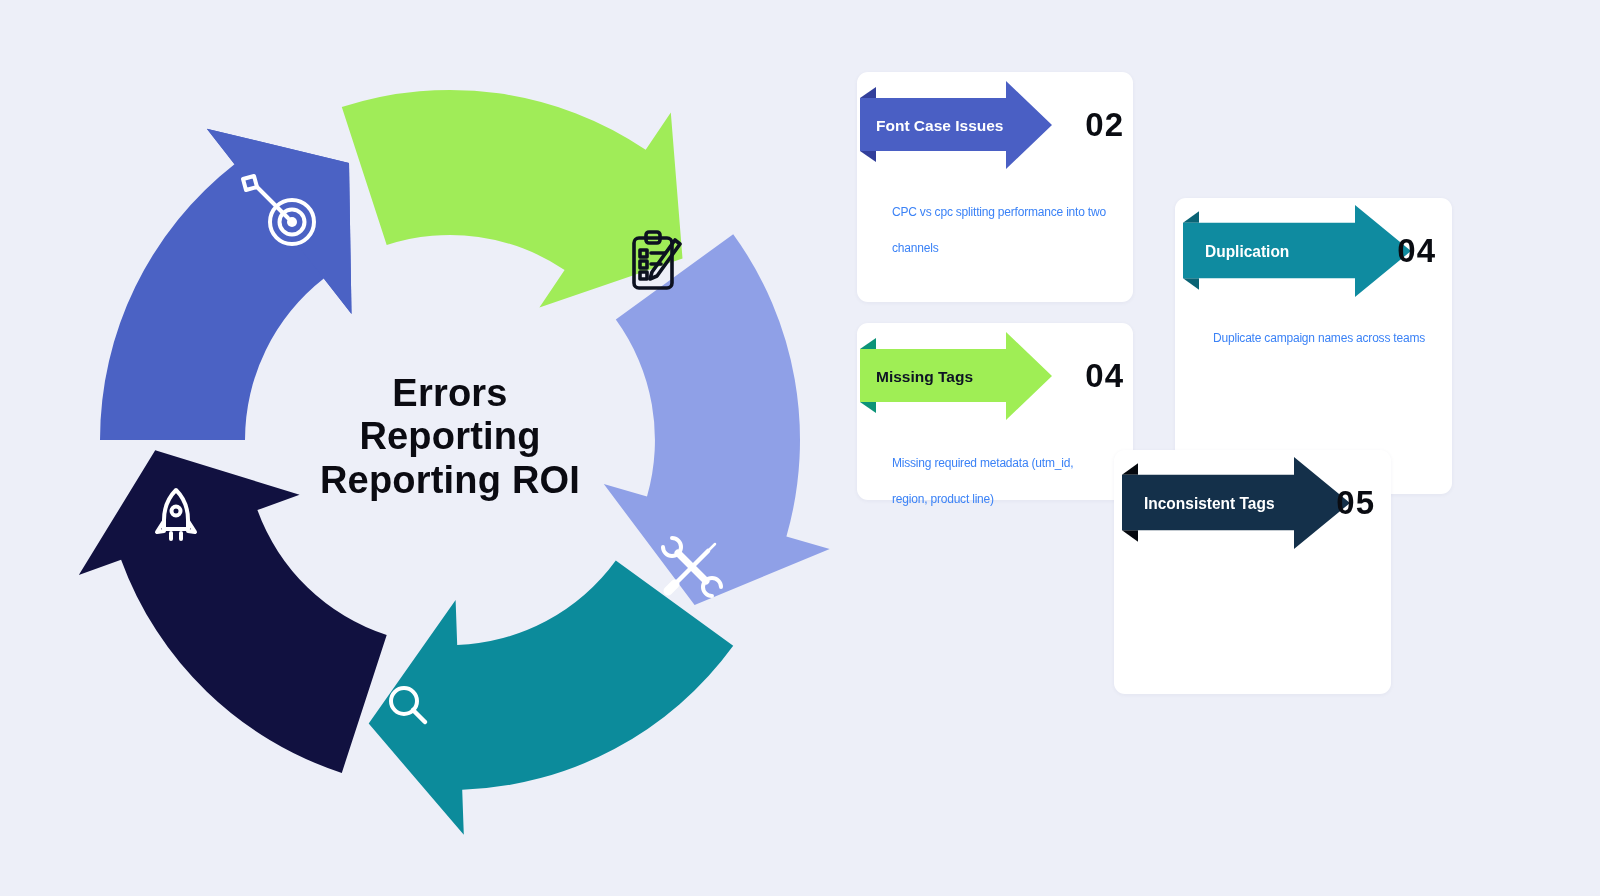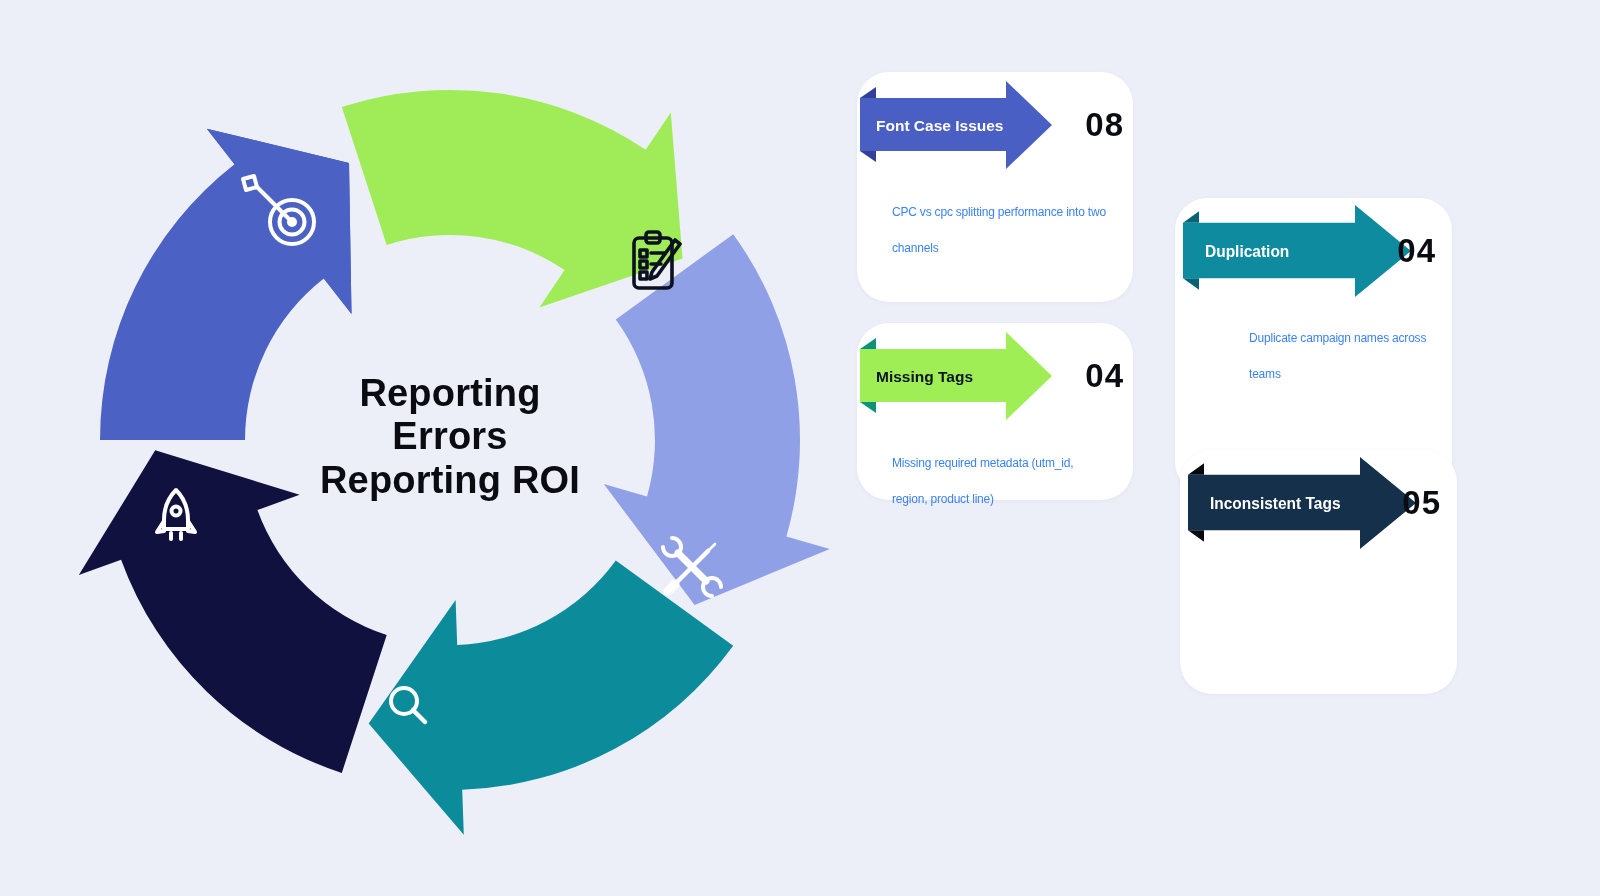--- a/index.html
+++ b/index.html
@@ -9,39 +9,39 @@
 
   
   .cycle-svg{position:absolute;left:0;top:0;}
   .ic{stroke:#ffffff;stroke-width:4;fill:none;stroke-linecap:round;stroke-linejoin:round;}
   .ic-dark{stroke:#0c1120;stroke-width:3.6;fill:none;stroke-linecap:round;stroke-linejoin:round;}
   .cycle-title{position:absolute;left:250px;top:372px;width:400px;
        text-align:center;font-size:38px;font-weight:800;line-height:1.14;
        color:#0b0b12;letter-spacing:.2px;}
 
   
-  .card{position:absolute;background:#ffffff;border-radius:32px;
+  .card{position:absolute;background:#ffffff;border-radius:11px;
         box-shadow:0 1px 4px rgba(30,40,90,.05);}
   .c1{left:857px;top:72px;width:276px;height:230px;}
   .c2{left:857px;top:323px;width:276px;height:177px;}
   .c3{left:857px;top:575px;width:276px;height:230px;}
   .c4{left:1175px;top:198px;width:277px;height:296px;}
-  .c5{left:1180px;top:450px;width:277px;height:244px;}
+  .c5{left:1114px;top:450px;width:277px;height:244px;}
 
   .ribbon{position:absolute;left:3px;top:9px;}
   .c4 .ribbon,.c5 .ribbon{left:8px;top:7px;}
   .ribbon text{font-family:"Liberation Sans",sans-serif;font-size:15.5px;font-weight:700;}
 
   .num{position:absolute;right:9px;top:36px;line-height:1;
        font-size:33px;font-weight:800;color:#0a0c12;letter-spacing:1px;}
   .c4 .num,.c5 .num{right:16px;}
 
   .desc{position:absolute;left:35px;top:122px;right:22px;
         font-size:12px;line-height:36px;color:#3b82f6;letter-spacing:-.2px;}
-  .c4 .desc,.c5 .desc{left:38px;right:14px;margin-left:36px;}
+  .c4 .desc,.c5 .desc{left:38px;right:14px;}
 </style>
 </head>
 <body>
 
 <div class="stage">
 
   <svg class="cycle-svg" width="840" height="896" viewBox="0 0 840 896">
 
     <path d="M 100,440 A 350,350 0 0 1 234.5,164.2 L 206.8,128.7 L 349,163 L 351.5,313.9 L 323.8,278.5 A 205,205 0 0 0 245,440 Z" fill="#4b62c4"></path>
 
@@ -92,33 +92,33 @@
       <path d="M 0,-28 C 8,-20 12,-9 12,2 L 12,11 L -12,11 L -12,2 C -12,-9 -8,-20 0,-28 Z"></path>
       <circle cx="0" cy="-7" r="4.5"></circle>
       <path d="M -12,3 L -19,14 L -12,13"></path>
       <path d="M 12,3 L 19,14 L 12,13"></path>
       <path d="M -5,15 L -5,21"></path>
       <path d="M 5,15 L 5,21"></path>
     </g>
   </svg>
 
   <div class="cycle-title">
+    <div>Errors</div>
     <div>Reporting</div>
-    <div>Errors</div>
     <div>Reporting ROI</div>
   </div>
 
   <div class="card c1">
     <svg class="ribbon" width="200" height="88" viewBox="0 0 200 88" preserveAspectRatio="none">
       <polygon points="0,17 16,6 16,17" fill="#323f9b"></polygon>
       <polygon points="0,70 16,70 16,81" fill="#323f9b"></polygon>
       <polygon points="0,17 146,17 146,0 192,44 146,88 146,70 0,70" fill="#4a5fc4"></polygon>
       <text x="16" y="49.5" fill="#ffffff">Font Case Issues</text>
     </svg>
-    <div class="num">08</div>
+    <div class="num">02</div>
     <div class="desc">CPC vs cpc splitting performance into two channels</div>
   </div>
 
   <div class="card c2">
     <svg class="ribbon" width="200" height="88" viewBox="0 0 200 88" preserveAspectRatio="none">
       <polygon points="0,17 16,6 16,17" fill="#0c9378"></polygon>
       <polygon points="0,70 16,70 16,81" fill="#0c9378"></polygon>
       <polygon points="0,17 146,17 146,0 192,44 146,88 146,70 0,70" fill="#9fee55"></polygon>
       <text x="16" y="49.5" fill="#0e1424">Missing Tags</text>
     </svg>

